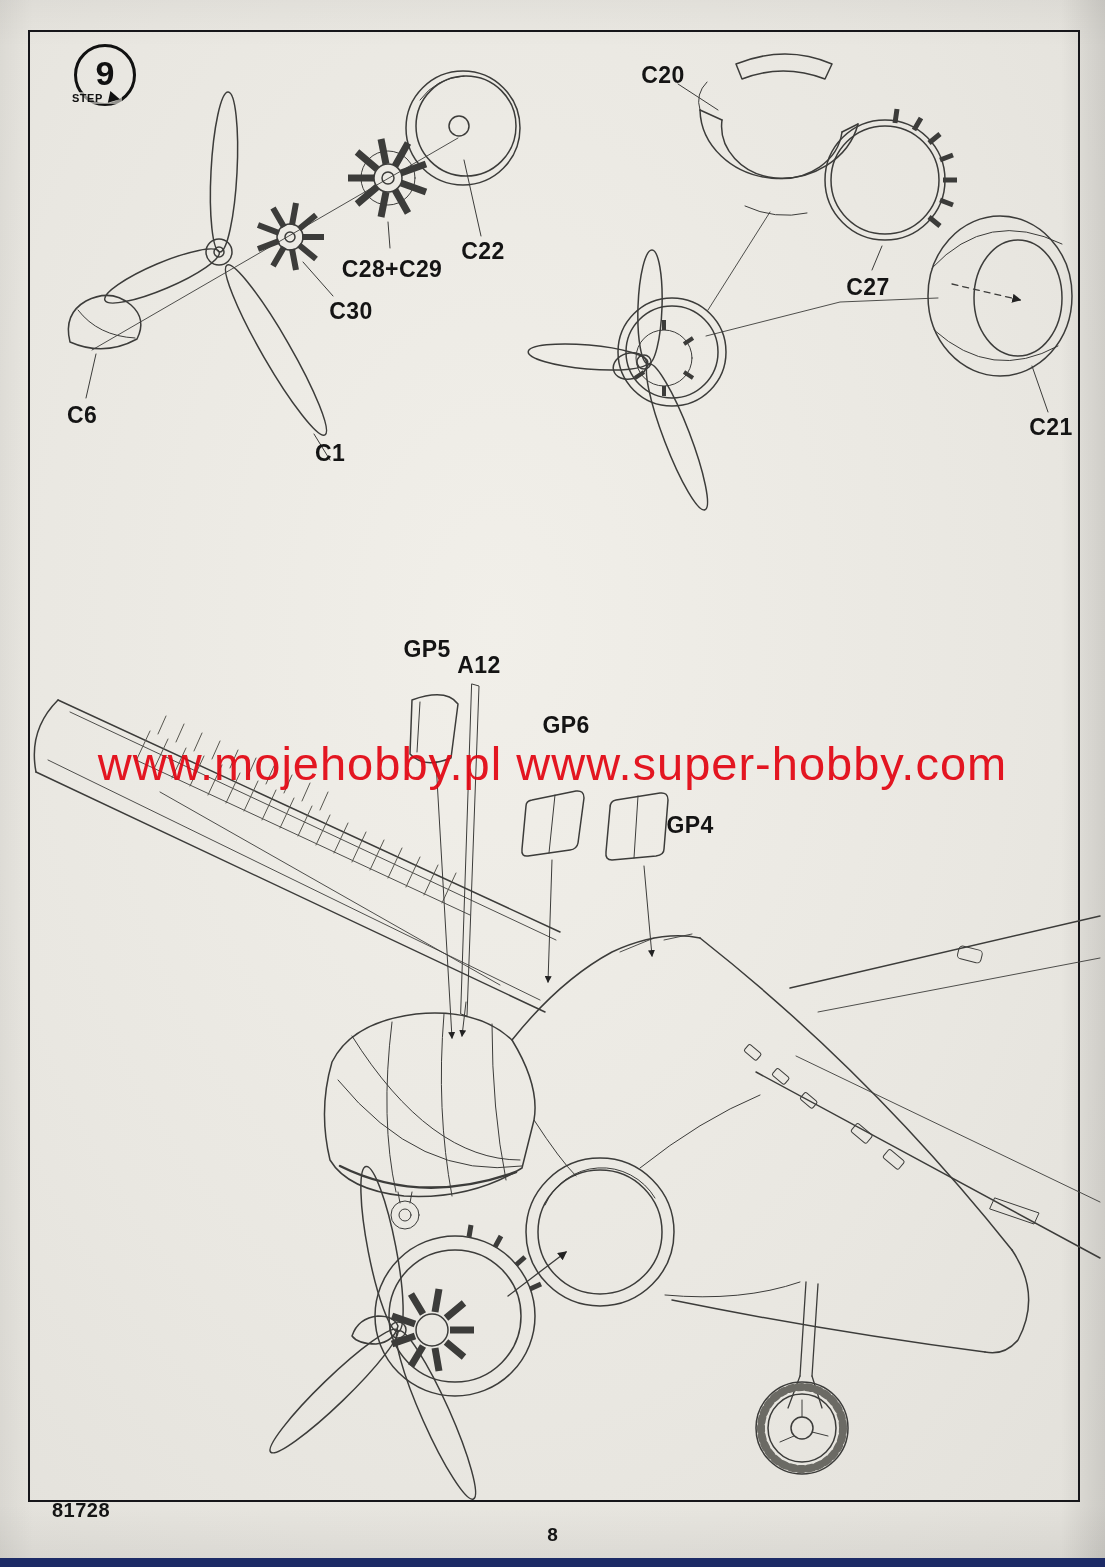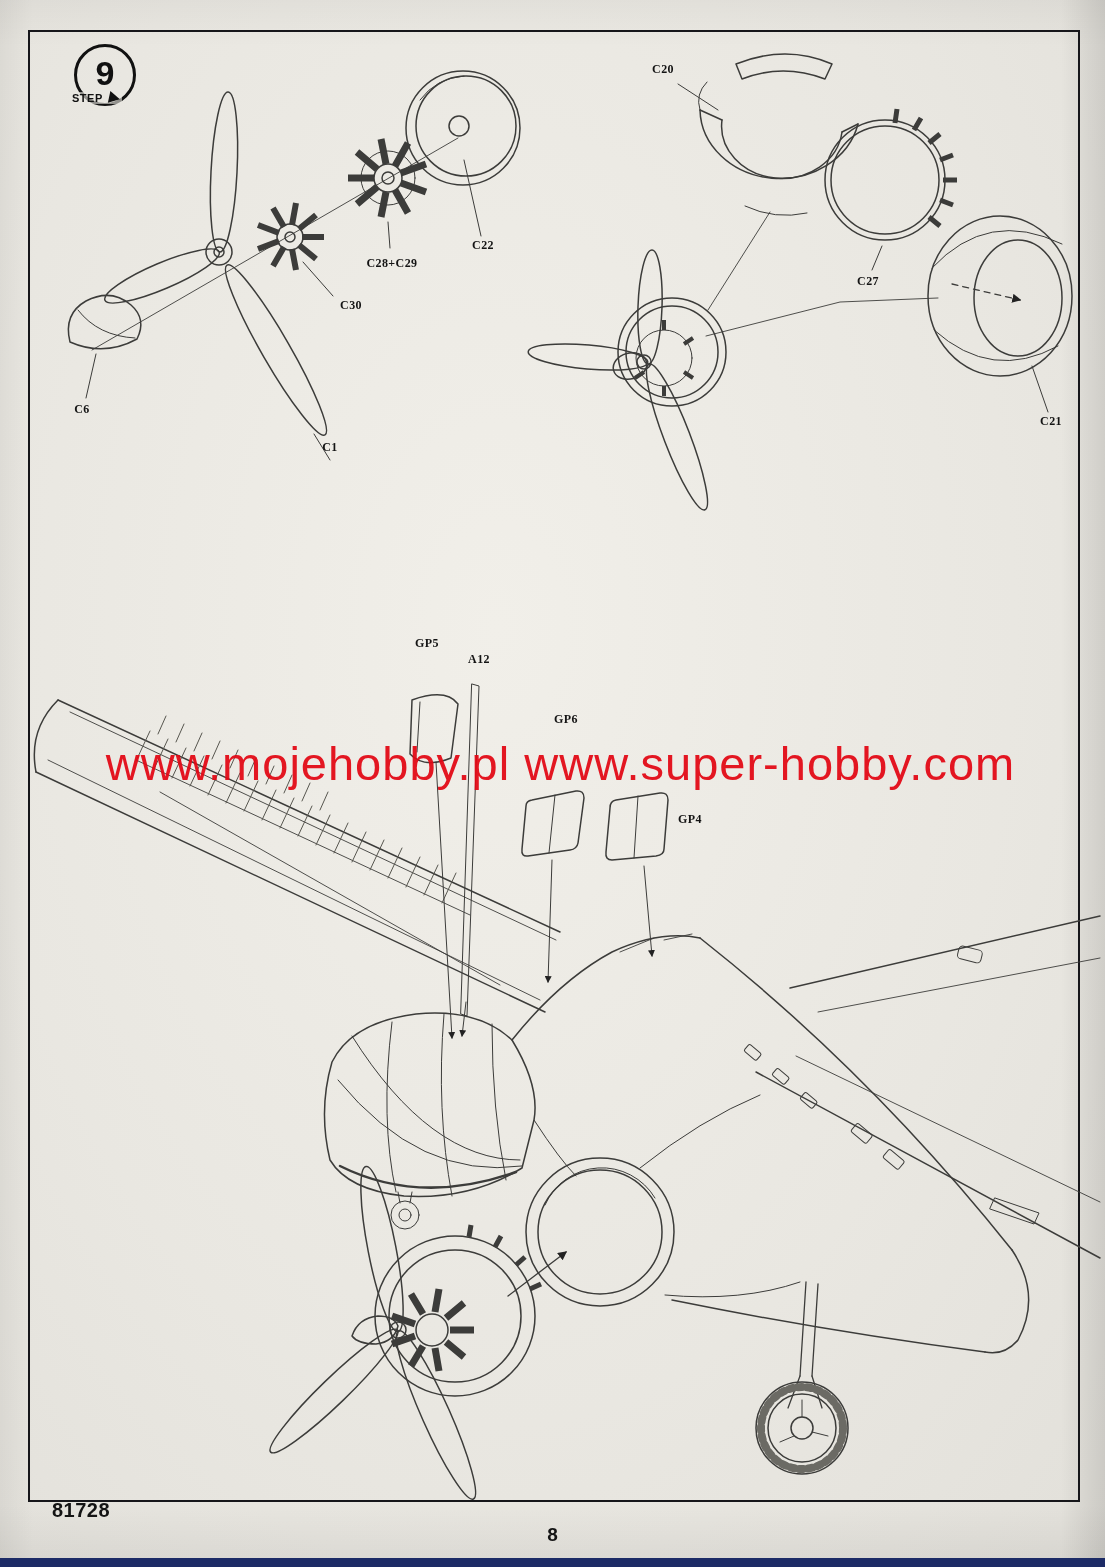--- a/index.html
+++ b/index.html
@@ -22,26 +22,26 @@
   
   #edge-shade{
     position:absolute;inset:0;pointer-events:none;
     background:
       linear-gradient(to right, rgba(0,0,0,.05) 0%, rgba(0,0,0,0) 3%, rgba(0,0,0,0) 96%, rgba(0,0,0,.10) 100%),
       linear-gradient(to bottom, rgba(0,0,0,.04) 0%, rgba(0,0,0,0) 3%, rgba(0,0,0,0) 96%, rgba(0,0,0,.06) 100%);
   }
   svg.art{position:absolute;left:0;top:0;z-index:1;}
   .plabel{
     position:absolute;z-index:2;transform:translateX(-50%);
-    font-weight:700;font-size:12px;color:#141414;letter-spacing:.4px;white-space:nowrap;font-family:Liberation Serif, serif;
+    font-weight:700;font-size:23px;color:#141414;letter-spacing:.4px;white-space:nowrap;
   }
   #watermark{
     position:absolute;z-index:3;top:736px;left:50%;transform:translateX(-50%);
     font-size:47px;font-weight:400;letter-spacing:1px;white-space:nowrap;
-    color:var(--watermark-red);opacity:.93;margin-left:8px;
+    color:var(--watermark-red);opacity:.93;
   }
   
   #step-badge{position:absolute;left:70px;top:44px;width:72px;height:76px;z-index:2;}
   #step-circle{
     position:absolute;left:4px;top:0;width:56px;height:56px;border:3px solid #111;
     border-radius:50%;display:flex;align-items:center;justify-content:center;
   }
   #step-number{font-weight:700;font-size:34px;color:#111;line-height:1;margin-top:-4px;}
   #step-label-row{
     position:absolute;left:0px;top:48px;display:flex;align-items:center;gap:6px;

